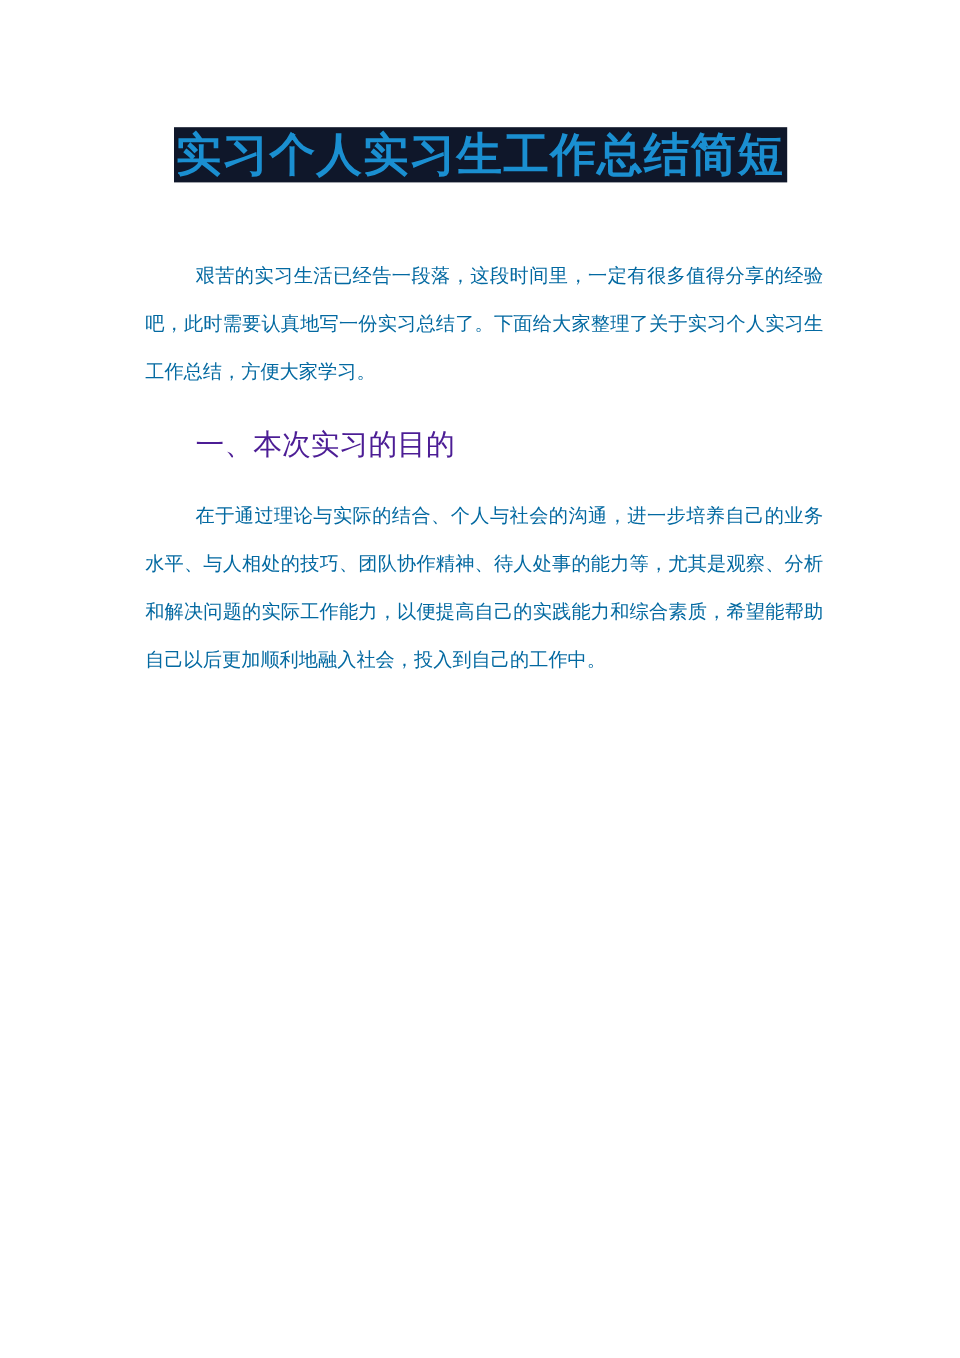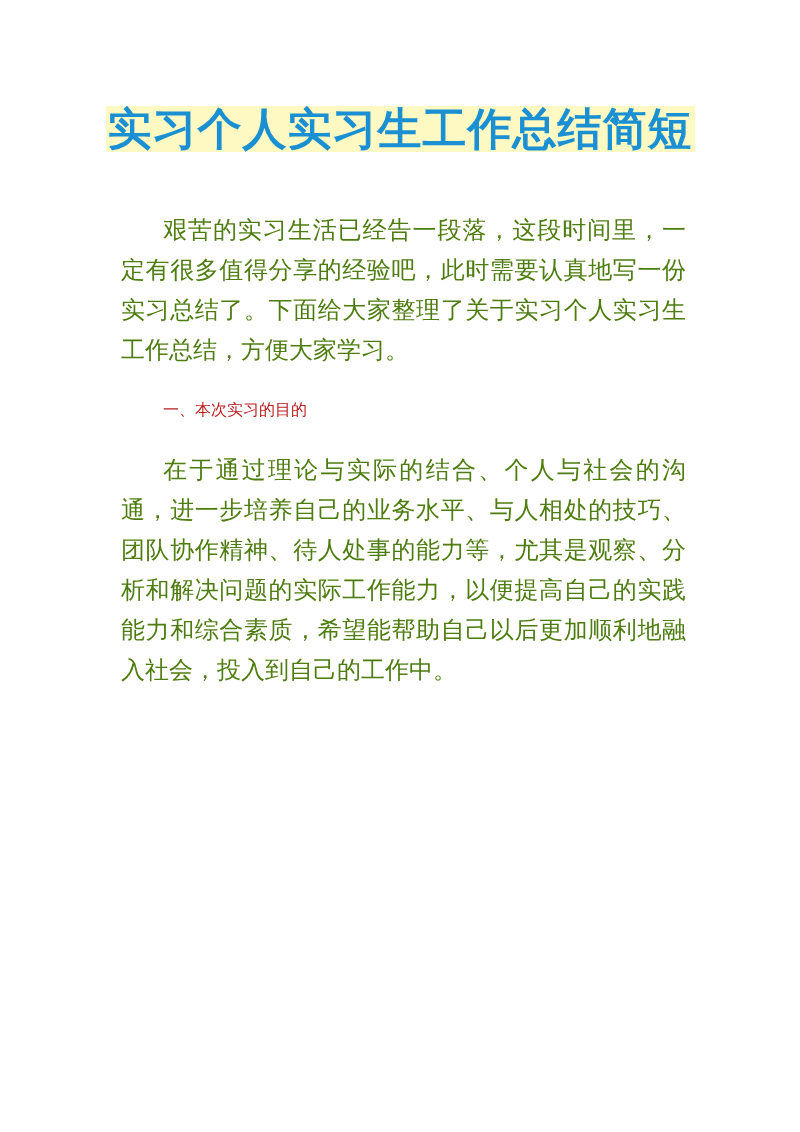--- a/index.html
+++ b/index.html
@@ -23,56 +23,56 @@
     }
     .title-wrap {
       position: absolute;
       top: 106px;
       left: 0;
       width: 800px;
       text-align: center;
     }
     .title {
       display: inline-block;
-      background: #fef9c3;
+      background: #0f172a;
       color: #1a8fd1;
       font-weight: bold;
-      font-size: 44px;
+      font-size: 38px;
       line-height: 46px;
       padding: 0 2px;
       letter-spacing: 1px;
     }
     .body {
       position: absolute;
       left: 121px;
       top: 210px;
       width: 565px;
     }
     .para {
-      font-size: 24px;
+      font-size: 16px;
       line-height: 40px;
       margin: 0 0 20px 0;
       text-indent: 42px;
       text-align: justify;
-      color: #4d7c0f;
+      color: #0369a1;
     }
     .subhead {
       font-size: 18px;
       line-height: 40px;
       margin: 0 0 20px 0;
       padding-left: 42px;
       color: #1a8fd1;
       font-weight: bold;
     }
     .section {
-      font-size: 16px;
+      font-size: 24px;
       line-height: 40px;
       margin: 0 0 20px 0;
       padding-left: 42px;
-      color: #b91c1c;
+      color: #4c1d95;
     }
   </style>
 </head>
 <body>
 
 <div class="page">
   <div class="title-wrap">
     <span class="title">实习个人实习生工作总结简短</span>
   </div>
 

